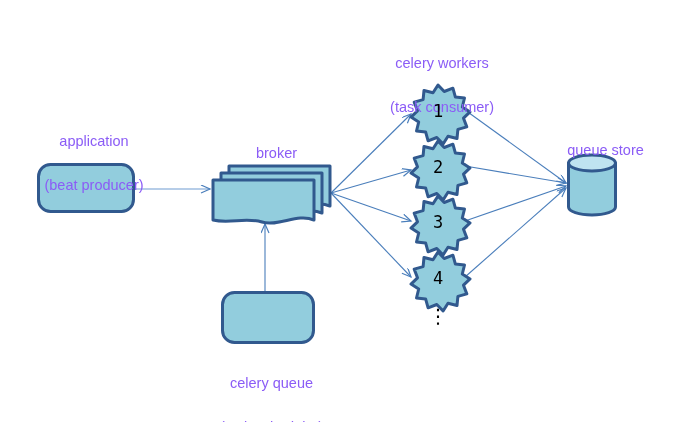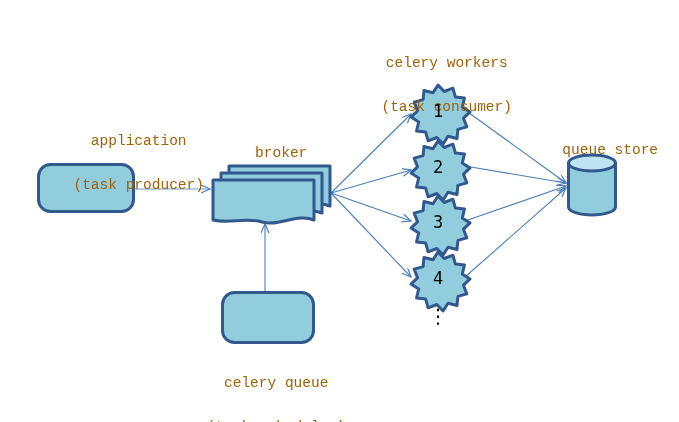--- a/index.html
+++ b/index.html
@@ -6,22 +6,22 @@
   body{
     width:679px;height:422px;
     background:#ffffff;
     font-family:"DejaVu Sans Mono","Liberation Mono",monospace;
     overflow:hidden;
     position:relative;
   }
   #canvas{position:absolute;left:0;top:0;width:679px;height:422px;}
   .lbl{
     position:absolute;
-    color:#a16207;
-    font-family:Liberation Mono, monospace;
+    color:#8b5cf6;
+    font-family:Liberation Sans, sans-serif;
     font-size:14.5px;
     line-height:22px;
     white-space:pre;
     text-align:center;
     letter-spacing:0px;
   }
   .node-num{
     position:absolute;
     color:#000000;
     font-family:"DejaVu Sans Mono","Liberation Mono",monospace;
@@ -104,23 +104,23 @@
   <g>
     <path d="M438,252.0 L444.2,258.5 L452.9,255.2 L455.4,264.1 L464.5,265.0 L462.3,274.0 L470.0,278.9 L463.5,285.2 L466.8,293.9 L457.9,296.4 L457.0,305.5 L448.0,303.3 L443.1,311.0 L436.8,304.5 L428.1,307.8 L425.6,298.9 L416.5,298.0 L418.7,289.0 L411.0,284.1 L417.5,277.8 L414.2,269.1 L423.1,266.6 L424.0,257.5 L433.0,259.7 Z" fill="#92cddd" stroke="#31598e" stroke-width="3" stroke-linejoin="round"></path>
   </g>
 
   <g>
     <path d="M568.5,163 L568.5,207 A23.5,8 0 0 0 615.5,207 L615.5,163 Z" fill="#92cddd" stroke="#31598e" stroke-width="3" stroke-linejoin="round"></path>
     <ellipse cx="592" cy="163" rx="23.5" ry="8" fill="#bfe3f0" stroke="#31598e" stroke-width="3"></ellipse>
   </g>
 </svg>
 
-<div class="lbl" style="left:0px;top:108px;width:180px;margin-left:40px;">
+<div class="lbl" style="left:0px;top:108px;width:180px;">
   <span>application</span><br>
-  <span>(task producer)</span>
+  <span>(beat producer)</span>
 </div>
 
 <div class="lbl" style="left:185px;top:120px;width:175px;text-align:center;">
   <span>broker</span><br>
 </div>
 
 <div class="lbl" style="left:352px;top:30px;width:172px;">
   <span>celery workers</span><br>
   <span>(task consumer)</span>
 </div>

